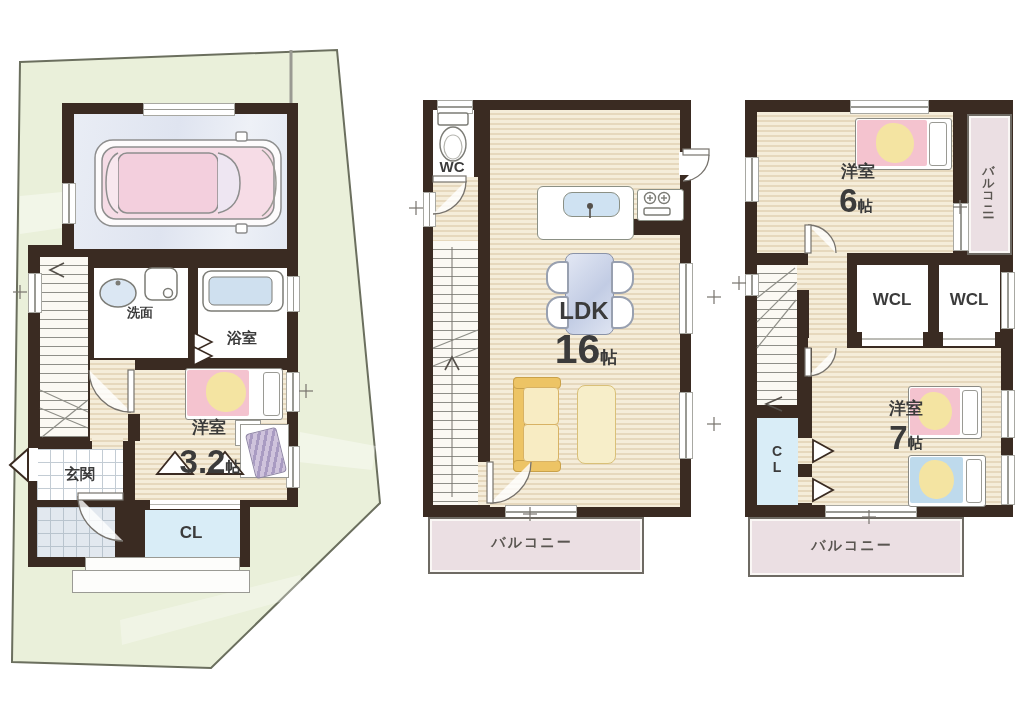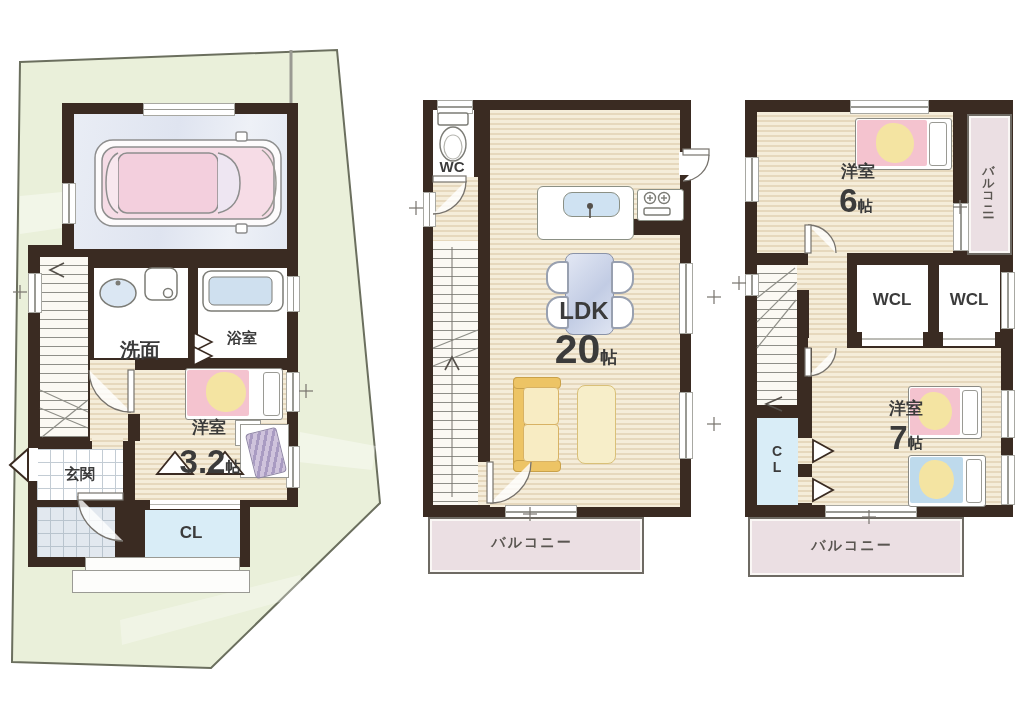--- a/index.html
+++ b/index.html
@@ -307,34 +307,34 @@
         <line x1="869" y1="510" x2="869" y2="524"></line>
       <line x1="732" y1="283" x2="746" y2="283"></line>
         <line x1="739" y1="276" x2="739" y2="290"></line>
       <line x1="299" y1="391" x2="313" y2="391"></line>
         <line x1="306" y1="384" x2="306" y2="398"></line>
       <line x1="13" y1="292" x2="27" y2="292"></line>
         <line x1="20" y1="285" x2="20" y2="299"></line>
     </g>
   </svg>
 
-  <div class="lbl" style="left:140px;top:350px;font-size:20px;font-family:Liberation Mono, monospace;">洗面</div>
+  <div class="lbl" style="left:140px;top:313px;font-size:13px;font-family:Liberation Mono, monospace;">洗面</div>
   <div class="lbl" style="left:242px;top:338px;font-size:15px;">浴室</div>
   <div class="lbl" style="left:80px;top:474px;font-size:15px;">玄関</div>
   <div class="lbl" style="left:209px;top:427px;font-size:17px;">洋室</div>
   <div class="szrow" style="left:210px;top:462px;">
     <span class="num" style="font-size:33px;">3.2</span>
     <span class="unit" style="font-size:15px;">帖</span>
   </div>
   <div class="lbl" style="left:191px;top:533px;font-size:17px;">CL</div>
 
   <div class="lbl" style="left:452px;top:166px;font-size:15px;">WC</div>
   <div class="lbl" style="left:584px;top:311px;font-size:24px;">LDK</div>
   <div class="szrow" style="left:586px;top:349px;">
-    <span class="num" style="font-size:41px;">20</span>
+    <span class="num" style="font-size:41px;">16</span>
     <span class="unit" style="font-size:17px;">帖</span>
   </div>
   <div class="lbl" style="left:532px;top:543px;font-size:14px;letter-spacing:2px;color:#5a5651;">バルコニー</div>
 
   <div class="lbl" style="left:858px;top:171px;font-size:17px;">洋室</div>
   <div class="szrow" style="left:856px;top:201px;">
     <span class="num" style="font-size:33px;">6</span>
     <span class="unit" style="font-size:15px;">帖</span>
   </div>
   <div class="lbl" style="left:892px;top:300px;font-size:17px;">WCL</div>

